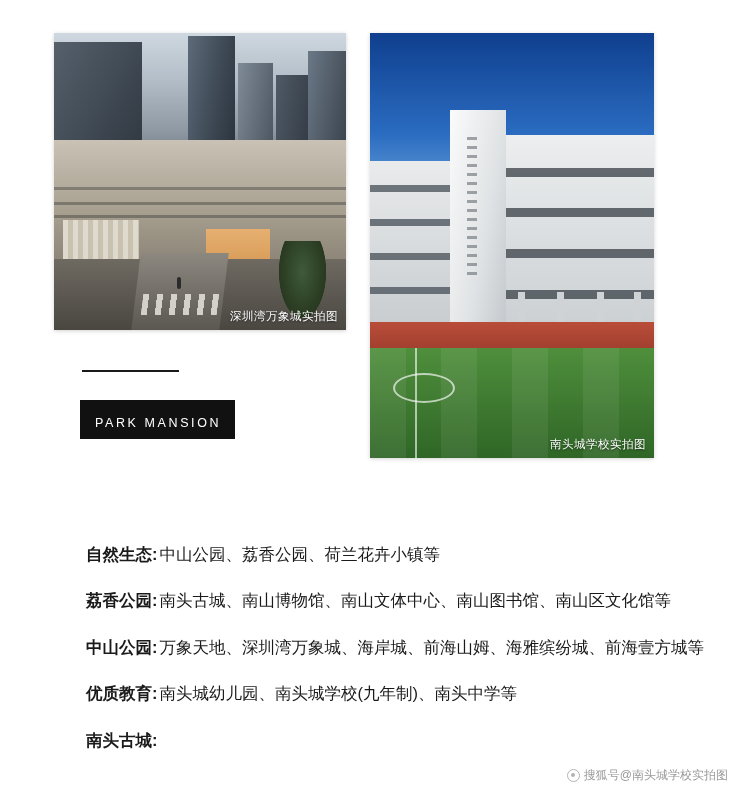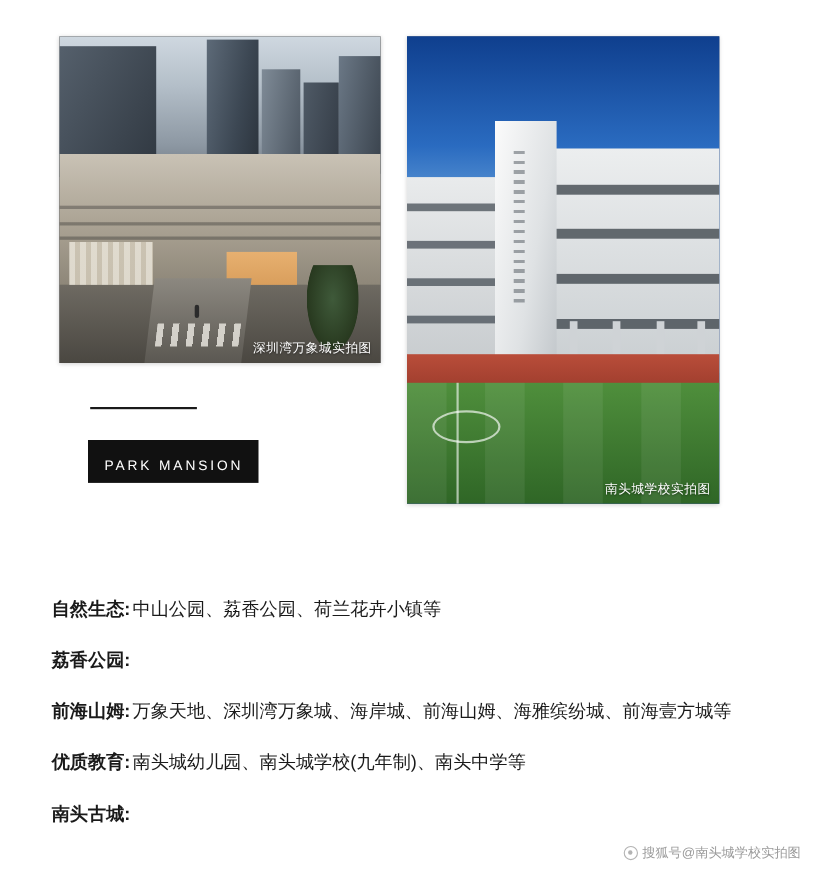--- a/index.html
+++ b/index.html
@@ -38,21 +38,21 @@
     text-shadow: 0 1px 2px rgba(0,0,0,0.55);
     white-space: nowrap;
   }
 
   
   #photo-left {
     left: 54px;
     top: 33px;
     width: 292px;
     height: 297px;
-    background: #404040;
+    background: #d946ef;
   }
   #photo-left .sky {
     position: absolute;
     left: 0; top: 0; width: 100%; height: 44%;
     background: linear-gradient(180deg, #cfd8e0 0%, #b3bec8 35%, #8d98a3 75%, #6d7680 100%);
   }
   #photo-left .tower-a {
     position: absolute; left: 46%; top: 1%; width: 16%; height: 41%;
     background: linear-gradient(100deg, #5d6a78 0%, #3c4753 60%, #2b333c 100%);
   }
@@ -215,20 +215,21 @@
     align-items: baseline;
     margin-bottom: 25px;
     font-size: 16.5px;
     color: #1a1a1a;
     line-height: 1.3;
   }
   .fact-label {
     font-weight: bold;
     white-space: nowrap;
     margin-right: 2px;
+    margin-left: 39px;
   }
   .fact-value {
     font-weight: normal;
   }
 
   
   .watermark {
     position: absolute;
     right: 12px;
     bottom: 8px;
@@ -323,24 +324,25 @@
 
 <div class="facts">
 
   <div class="fact-row">
     <span class="fact-label">自然生态:</span>
     <span class="fact-value">中山公园、荔香公园、荷兰花卉小镇等</span>
   </div>
 
   <div class="fact-row">
     <span class="fact-label">荔香公园:</span>
-  </div>
-
-  <div class="fact-row">
-    <span class="fact-label">前海山姆:</span>
+    <span class="fact-value">南头古城、南山博物馆、南山文体中心、南山图书馆、南山区文化馆等</span>
+  </div>
+
+  <div class="fact-row">
+    <span class="fact-label">中山公园:</span>
     <span class="fact-value">万象天地、深圳湾万象城、海岸城、前海山姆、海雅缤纷城、前海壹方城等</span>
   </div>
 
   <div class="fact-row">
     <span class="fact-label">优质教育:</span>
     <span class="fact-value">南头城幼儿园、南头城学校(九年制)、南头中学等</span>
   </div>
 
   <div class="fact-row">
     <span class="fact-label">南头古城:</span>

